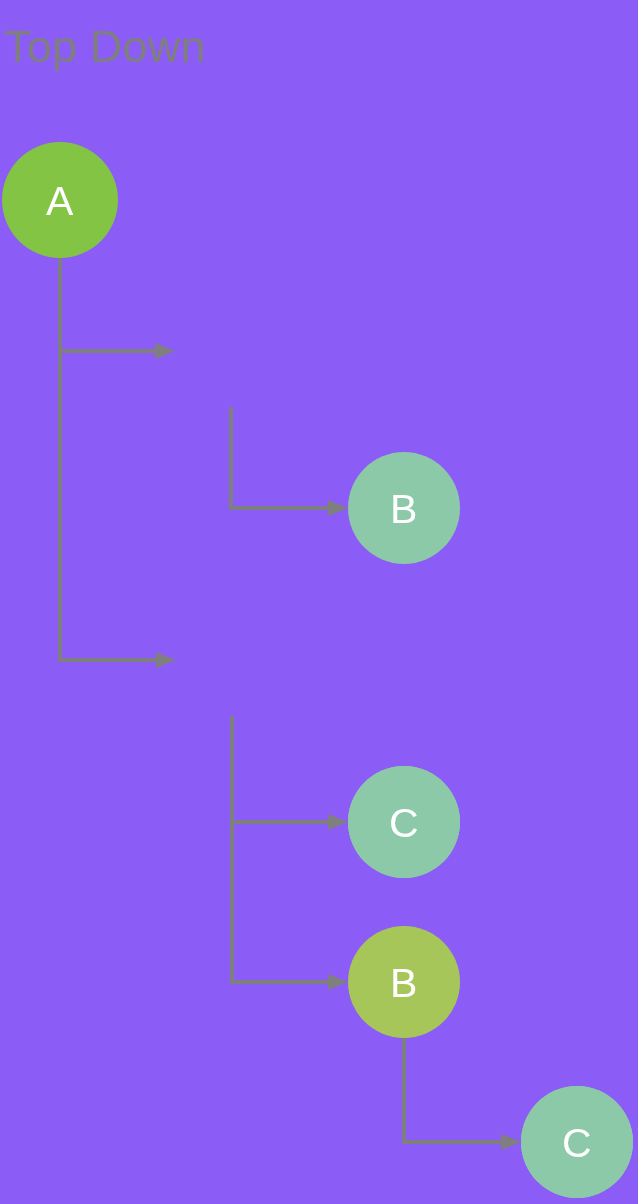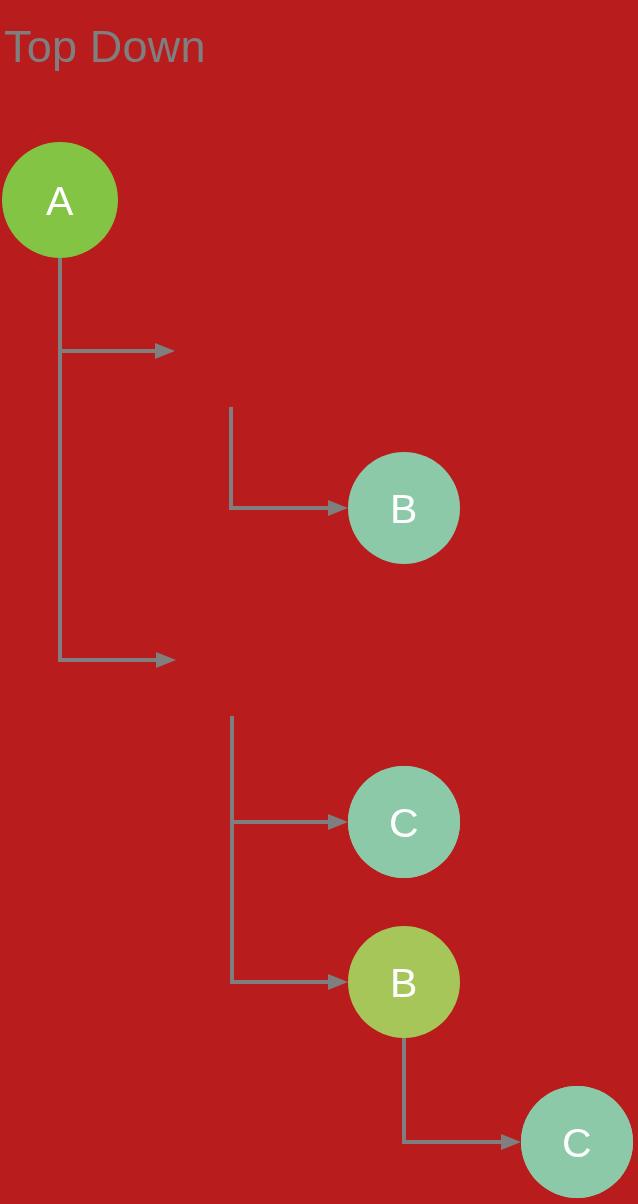--- a/index.html
+++ b/index.html
@@ -49,21 +49,21 @@
     stroke-linejoin: miter;
   }
   .edge-arrowhead {
     fill: #7f7f7f;
     stroke: none;
   }
 </style>
 </head>
 <body>
 
-<div id="canvas" style="background: #b91c1c; width: 638px; height: 1204px;">
+<div id="canvas" style="background: #8b5cf6; width: 638px; height: 1204px;">
   <svg id="diagram-svg" viewBox="0 0 638 1204" xmlns="http://www.w3.org/2000/svg">
 
     <text class="title-text" x="4" y="62" style="fill: rgb(127, 127, 127);">Top Down</text>
 
     <g>
       <g>
         <path class="edge-path" d="M 60 258 L 60 351 L 155 351" stroke="#7f7f7f" stroke-width="4"></path>
         <polygon class="edge-arrowhead" points="175,351 155,343 155,359" fill="#7f7f7f"></polygon>
       </g>
       <g>

